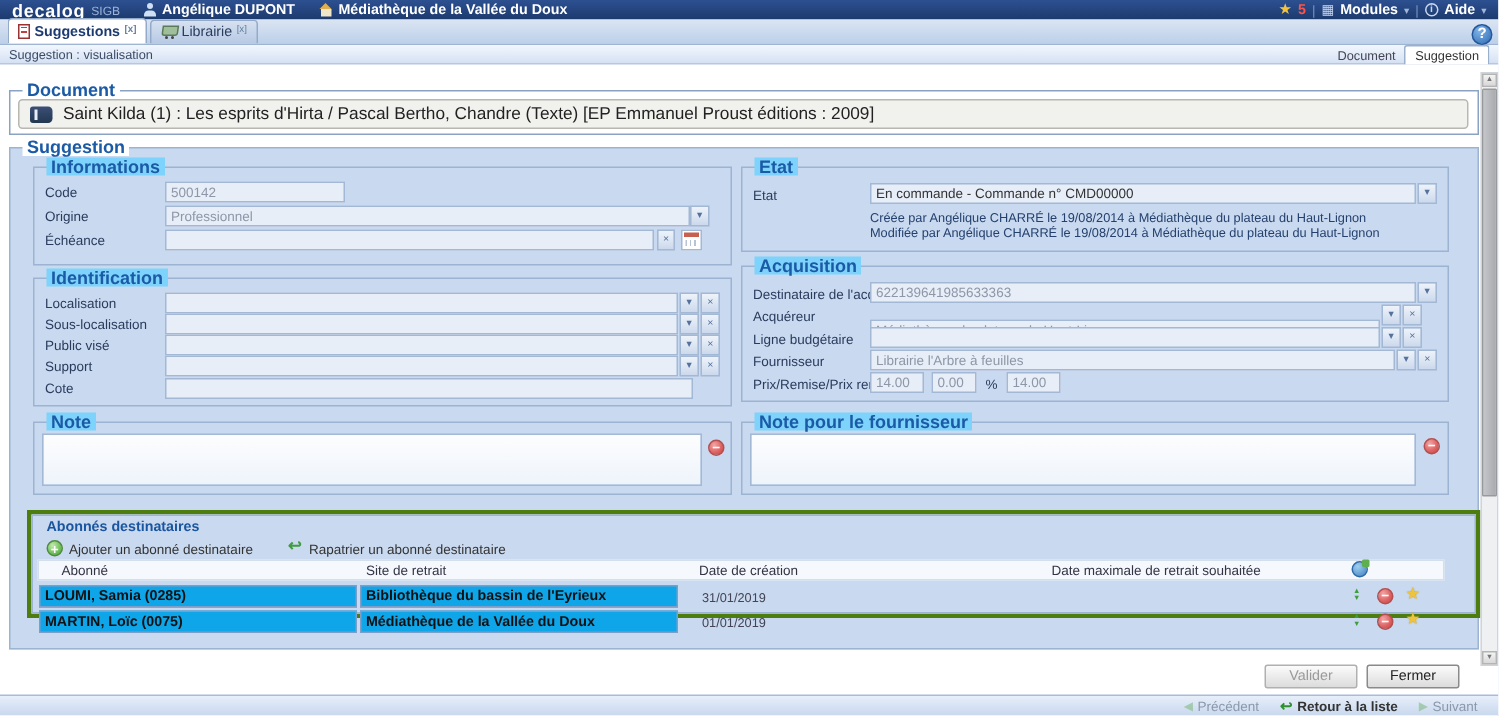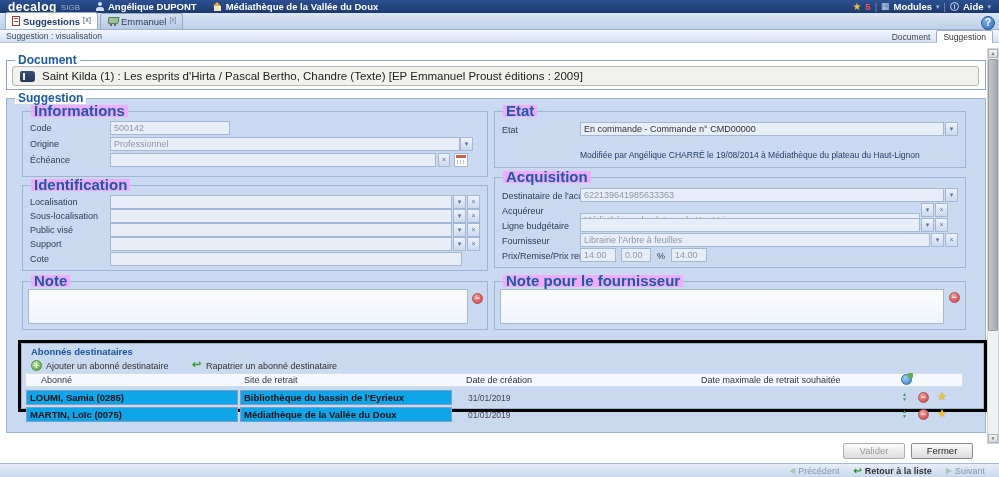--- a/index.html
+++ b/index.html
@@ -62,21 +62,21 @@
   .crumb-right { margin-left:auto; display:flex; align-items:flex-end; gap:6px; height:13px; }
   .crumb-doc { color:#445; padding-bottom:1px; }
   .mini-tab { background:#fff; border:1px solid #9ab0cc; border-bottom:none;
               border-radius:2px 2px 0 0; padding:1px 6px 1px 6px; color:#333; }
 
   
   .fs { position:absolute; border:1px solid #8ba2c2; }
   .lg { position:absolute; top:-7px; left:8px; padding:0 3px; font-weight:bold;
         font-size:12px; color:#1b5aa5; background:#fff; line-height:12px; white-space:nowrap; }
   .fs.blue { background:#c9d9ef; border-color:#9db3d2; }
-  .fs.blue > .lg { background:#f0abfc; font-size:15px; }
+  .fs.blue > .lg { background:#7dd3fc; font-size:12px; }
 
   .doc-item { position:absolute; left:12px; top:66px; width:967px; height:20px;
               background:#f1f1ee; border:1px solid #b8b8b0; border-radius:3px;
               display:flex; align-items:center; gap:7px; padding-left:7px;
               font-size:11.5px; color:#222; }
   .book { width:15px; height:11px; background:linear-gradient(#3a4f75,#223852);
           border-radius:2px 3px 3px 2px; position:relative; flex:0 0 auto; }
   .book::after { content:""; position:absolute; left:3px; top:2px; bottom:2px; width:2px; background:#e8eef8; }
 
   
@@ -112,21 +112,21 @@
   .dateval { position:absolute; font-size:8.5px; color:#445; }
   .updown { position:absolute; width:11px; height:12px; display:flex; flex-direction:column;
             align-items:center; justify-content:center; color:#3f9c3f; font-size:5px; line-height:5px; }
   .gold-star { position:absolute; color:#eec43c; font-size:11px; line-height:11px;
                text-shadow:0 0 1px #b8922a; }
   .globe { position:absolute; width:11px; height:11px; border-radius:50%;
            background:radial-gradient(circle at 35% 30%,#9fd0f0,#3f7fc0); border:1px solid #2f6aa8; }
   .globe::after { content:""; position:absolute; right:-2px; top:-2px; width:5px; height:5px;
                   background:#5fae4f; border-radius:1px; }
   .redwrap { position:absolute; left:18px; top:340px; width:969px; height:72px;
-             border:3px solid #000000; }
+             border:3px solid #4d7c0f; }
   .fs-ab { position:absolute; inset:0; background:#c9d9ef; border:1px solid #9db3d2; }
   .ab-lg { position:absolute; left:9px; top:2px; font-weight:bold; font-size:9.5px; color:#1a55a0; }
 
   
   .btn { position:absolute; height:16px; border:1px solid #8a8a8a; border-radius:2px;
          background:linear-gradient(#fbfbfb,#dcdcdc); font-size:9.5px; text-align:center;
          line-height:14px; color:#222; }
   .btn.disabled { color:#9a9a9a; border-color:#b0b0b0; }
   .footer { position:absolute; top:463px; left:0; width:999px; height:14px;
             background:linear-gradient(#e6eef9,#c9d8ee); border-top:1px solid #a8bcd8;
@@ -177,21 +177,21 @@
   </div>
 
   <div class="tabbar">
     <div class="tab active">
       <span class="docico"></span>
       <span>Suggestions</span>
       <sup>[x]</sup>
     </div>
     <div class="tab">
       <span class="cart"></span>
-      <span>Emmanuel</span>
+      <span>Librairie</span>
       <sup>[x]</sup>
     </div>
   </div>
   <div class="help-circle">?</div>
 
   <div class="crumbbar">
     <span>Suggestion : visualisation</span>
     <span class="crumb-right">
       <span class="crumb-doc">Document</span>
       <span class="mini-tab">Suggestion</span>
@@ -250,20 +250,21 @@
   </div>
   <div class="tarea" style="left:28px; top:289px; width:440px; height:35px;"></div>
   <div class="red-minus" style="left:472px; top:293px;">−</div>
 
   <div class="fs blue" style="left:494px; top:111px; width:472px; height:57px;">
     <span class="lg">Etat</span>
   </div>
   <div class="lbl" style="left:502px; top:124px;">Etat</div>
   <div class="ibox" style="left:580px; top:122px; width:364px; color:#333;">En commande - Commande n° CMD00000</div>
   <div class="sq" style="left:945px; top:122px;">▾</div>
+  <div class="meta-line" style="left:580px; top:140px;">Créée par Angélique CHARRÉ le 19/08/2014 à Médiathèque du plateau du Haut-Lignon</div>
   <div class="meta-line" style="left:580px; top:150px;">Modifiée par Angélique CHARRÉ le 19/08/2014 à Médiathèque du plateau du Haut-Lignon</div>
 
   <div class="fs blue" style="left:494px; top:177px; width:472px; height:91px;">
     <span class="lg">Acquisition</span>
   </div>
   <div class="lbl" style="left:502px; top:190px;">Destinataire de l'acquisition</div>
   <div class="ibox dis" style="left:580px; top:188px; width:364px;">622139641985633363</div>
   <div class="sq" style="left:945px; top:188px;">▾</div>
   <div class="lbl" style="left:502px; top:205px;">Acquéreur</div>
   <div class="ibox dis" style="left:580px; top:203px; width:340px;margin-top:10px;">Médiathèque du plateau du Haut-Lignon</div>

